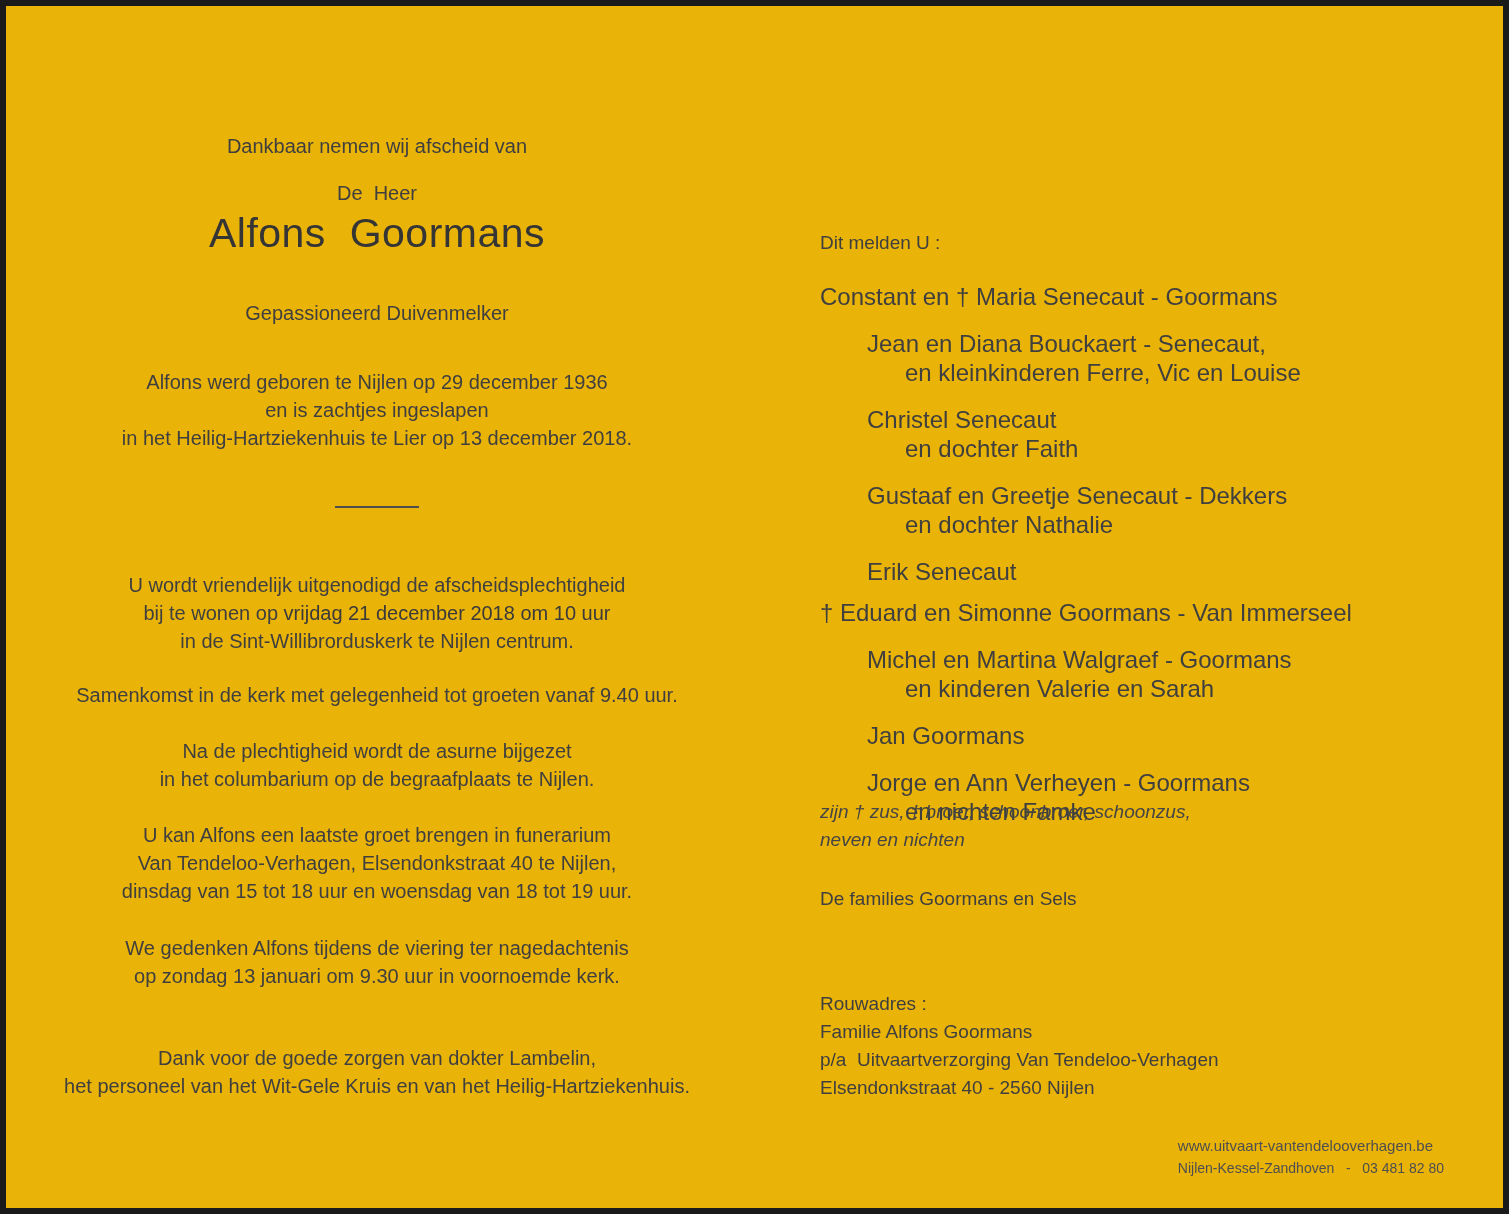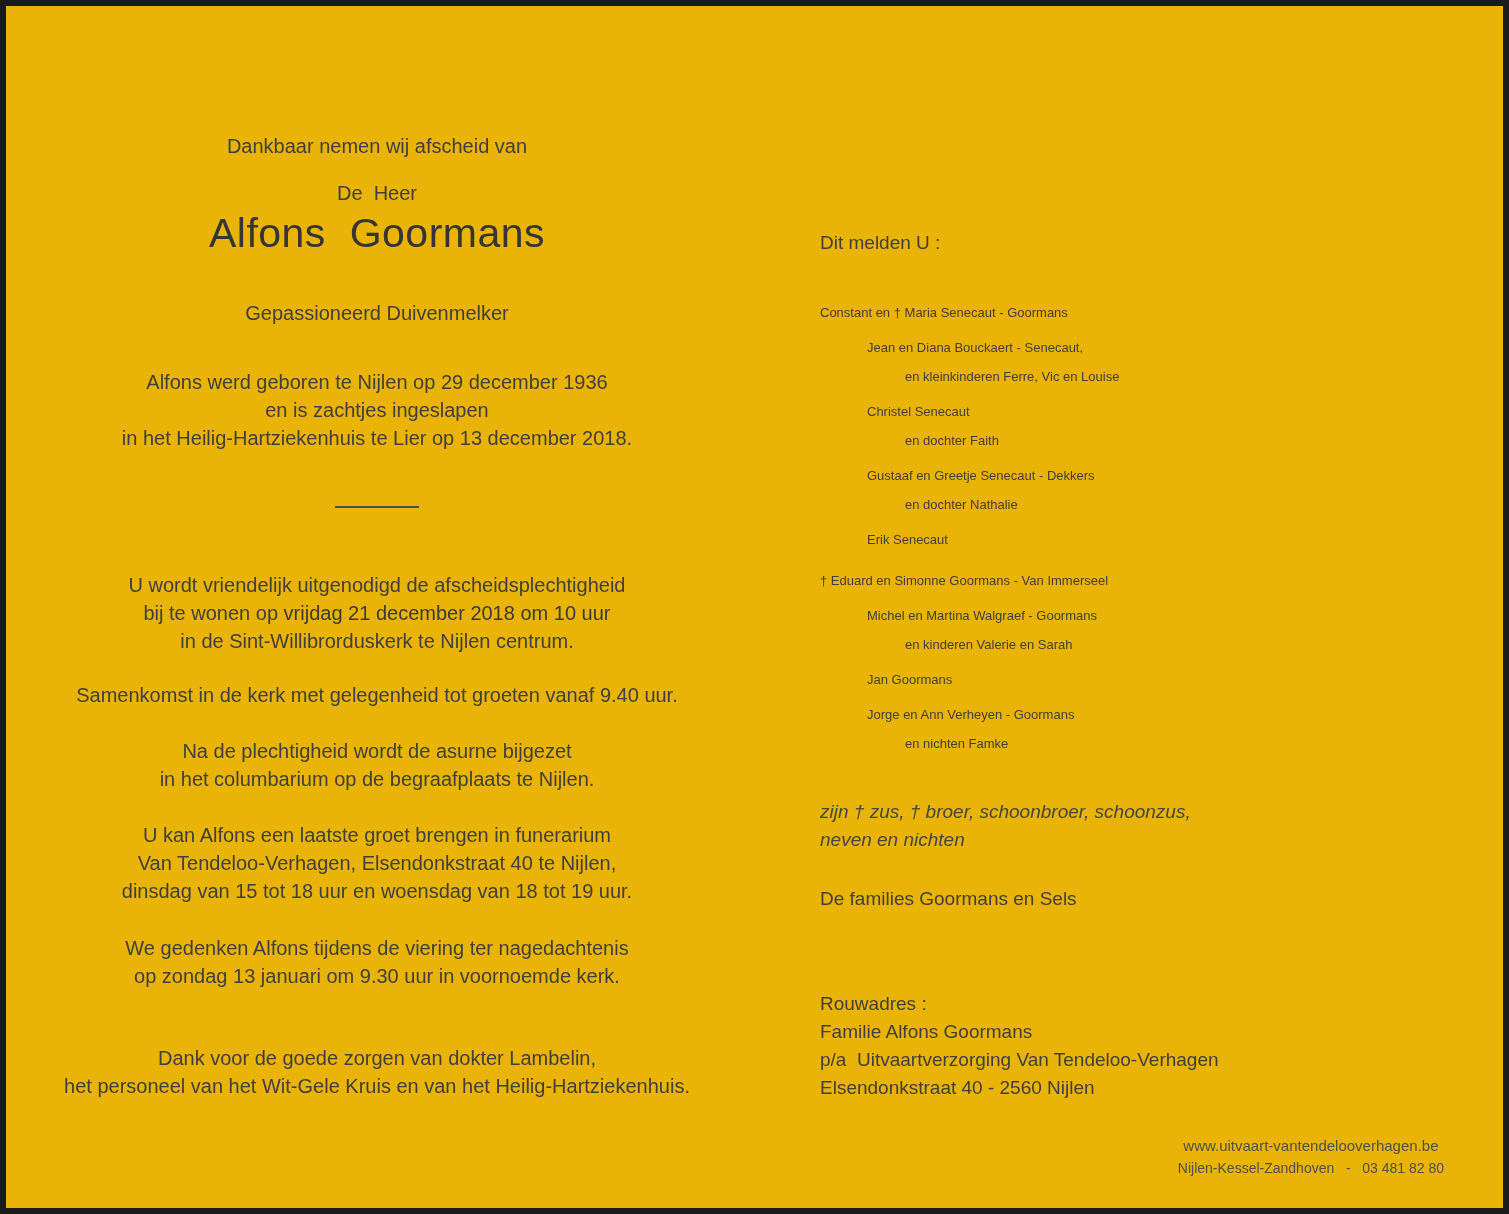--- a/index.html
+++ b/index.html
@@ -23,31 +23,31 @@
   .col-left .block{position:absolute;left:0;width:100%;text-align:center;font-size:20px;line-height:28px;}
   .name-block{font-size:41px !important;line-height:48px !important;color:#353535;letter-spacing:0.5px;}
   .divider{
     position:absolute;left:0;width:100%;
   }
   .divider .rule{margin:0 auto;width:84px;height:2px;background:#4d4d4d;}
   .bold-seg{font-weight:400;color:#3a3a3a;}
   
   .col-right{position:absolute;left:820px;top:0;width:625px;height:100%;}
   .col-right .rblock{position:absolute;left:0;width:100%;font-size:19px;line-height:28px;text-align:left;}
-  .fam-list{position:absolute;left:0;top:298px;width:100%;font-size:13px;}
+  .fam-list{position:absolute;left:0;top:282px;width:100%;font-size:24px;}
   .fam{line-height:29px;white-space:pre-wrap;}
   .ind1{padding-left:47px;}
   .ind2{padding-left:85px;}
-  .g6{margin-top:6px;}
+  .g6{margin-top:18px;}
   .g14{margin-top:12px;}
   .relations{text-align:right;font-style:italic;color:#454545;}
   
   .footer{
     position:absolute;right:65px;top:1134px;
-    text-align:center;color:#4f4f4f;
+    text-align:left;color:#4f4f4f;
   }
   .footer .site{font-size:15px;line-height:23px;white-space:pre-wrap;}
   .footer .loc{font-size:14px;line-height:22px;white-space:pre-wrap;}
 </style>
 </head>
 <body>
 
 <div class="page">
   <div class="frame"></div>
 

